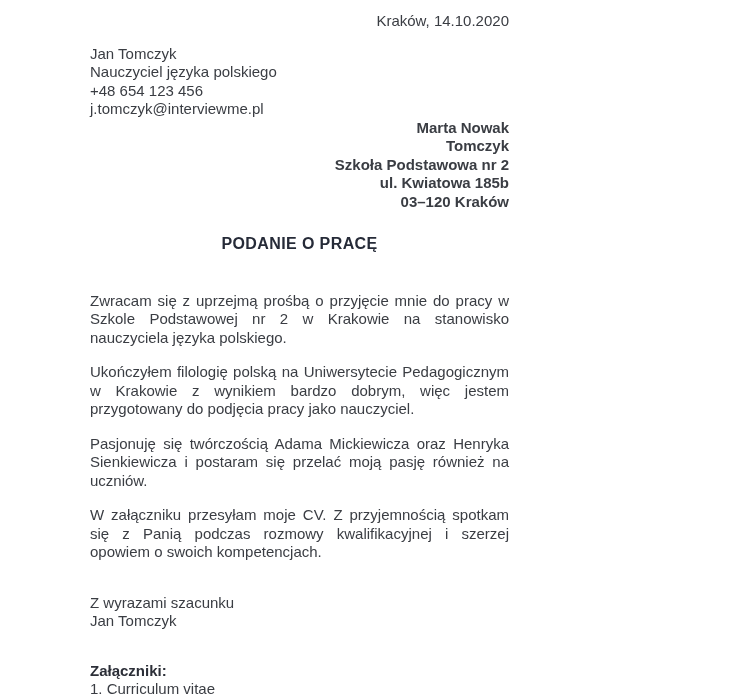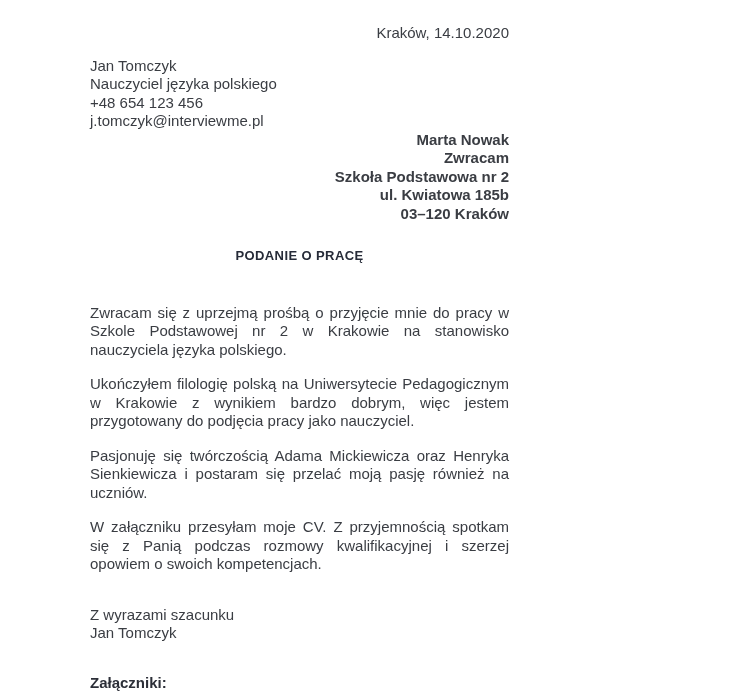--- a/index.html
+++ b/index.html
@@ -9,42 +9,42 @@
   }
   body {
     width: 750px;
     height: 695px;
     overflow: hidden;
   }
   .page {
     box-sizing: border-box;
     width: 596px;
     height: 695px;
-    padding: 24px 87px 0 90px;
+    padding: 12px 87px 0 90px;
     font-family: "Liberation Sans", "DejaVu Sans", sans-serif;
     font-size: 15px;
     line-height: 18.5px;
     color: #3a3d43;
     background: #ffffff;
   }
   .date {
     text-align: right;
     margin-bottom: 14px;
   }
   .sender div, .recipient div, .closing div, .attachments div {
     white-space: nowrap;
   }
   .recipient {
     text-align: right;
     font-weight: bold;
   }
   .title {
     margin: 24px 0 38px 0;
     text-align: center;
-    font-size: 13px;
+    font-size: 16px;
     font-weight: bold;
     letter-spacing: 0.4px;
     color: #262b38;
   }
   p.body-par {
     margin: 0 0 16px 0;
     text-align: justify;
     text-justify: inter-word;
   }
   .closing {
@@ -68,21 +68,21 @@
 
   <div class="sender">
     <div>Jan Tomczyk</div>
     <div>Nauczyciel języka polskiego</div>
     <div>+48 654 123 456</div>
     <div>j.tomczyk@interviewme.pl</div>
   </div>
 
   <div class="recipient">
     <div>Marta Nowak</div>
-    <div>Zwracam</div>
+    <div>Tomczyk</div>
     <div>Szkoła Podstawowa nr 2</div>
     <div>ul. Kwiatowa 185b</div>
     <div>03–120 Kraków</div>
   </div>
 
   <h1 class="title">PODANIE O PRACĘ</h1>
 
   <p class="body-par">Zwracam się z uprzejmą prośbą o przyjęcie mnie do pracy w Szkole Podstawowej nr 2 w Krakowie na stanowisko nauczyciela języka polskiego.</p>
   <p class="body-par">Ukończyłem filologię polską na Uniwersytecie Pedagogicznym w Krakowie z wynikiem bardzo dobrym, więc jestem przygotowany do podjęcia pracy jako nauczyciel.</p>
   <p class="body-par">Pasjonuję się twórczością Adama Mickiewicza oraz Henryka Sienkiewicza i postaram się przelać moją pasję również na uczniów.</p>

